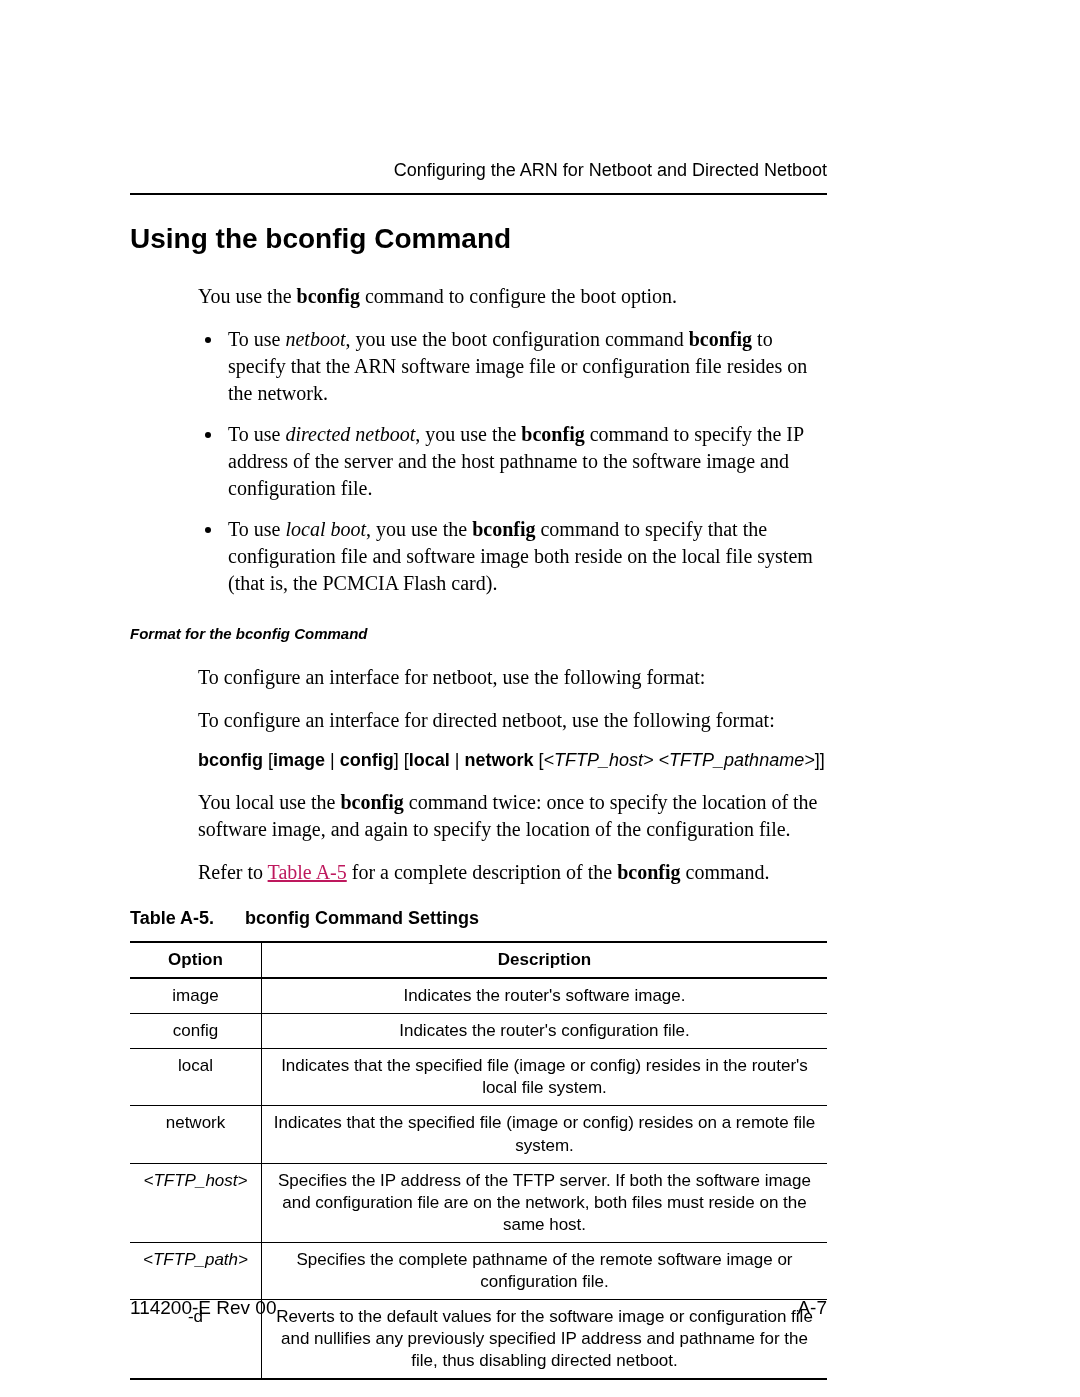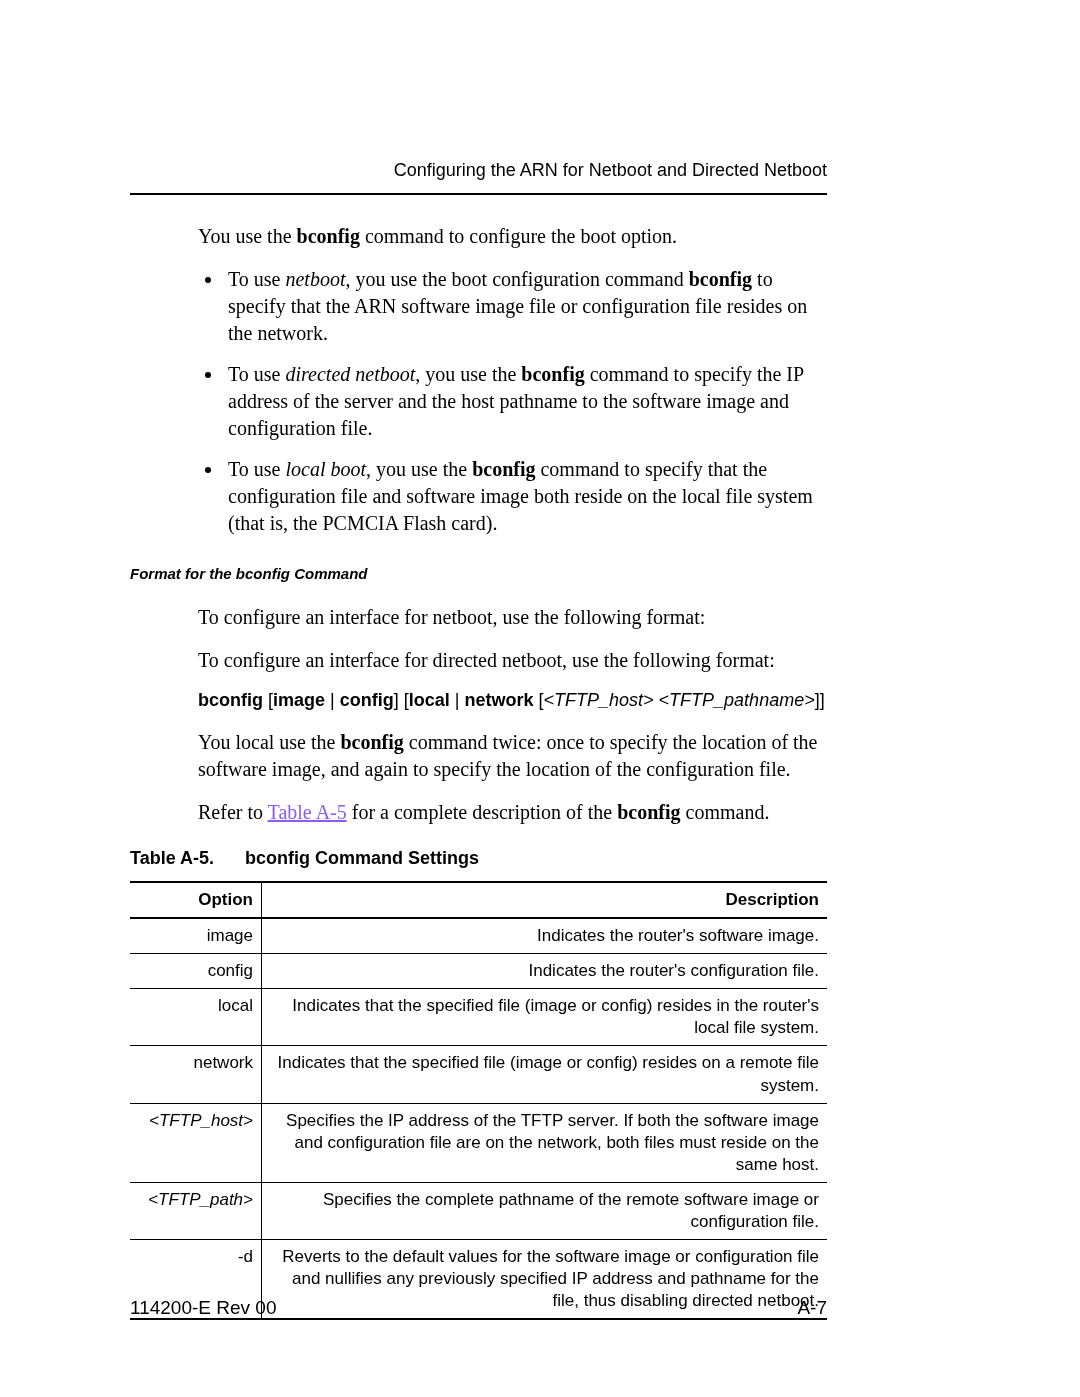--- a/index.html
+++ b/index.html
@@ -66,21 +66,21 @@
     margin: 22px 0 12px 0;
   }
   .table-caption .capnum { display: inline-block; min-width: 110px; }
   table.opts {
     width: 100%;
     border-collapse: collapse;
     font-family: Helvetica, Arial, sans-serif;
     font-size: 17px;
   }
   table.opts th, table.opts td {
-    text-align: right;
+    text-align: center;
     vertical-align: top;
     padding: 6px 8px;
     line-height: 1.3;
   }
   table.opts thead tr { border-top: 2px solid #000; border-bottom: 2px solid #000; }
   table.opts tbody tr { border-bottom: 1px solid #000; }
   table.opts tbody tr:last-child { border-bottom: 2px solid #000; }
   table.opts th:first-child, table.opts td:first-child {
     width: 115px;
     border-right: 1px solid #000;
@@ -90,30 +90,31 @@
   .footer {
     position: absolute;
     left: 130px;
     right: 130px;
     bottom: 78px;
     font-family: Helvetica, Arial, sans-serif;
     font-size: 19px;
     display: flex;
     justify-content: space-between;
   }
-  a.link { color: #8b5cf6; }
+  a.link { color: #be185d; }
 </style>
 </head>
 <body>
 
 <div class="page">
 
   <div class="running-header">Configuring the ARN for Netboot and Directed Netboot</div>
   <hr class="rule">
 
+  <h1 class="section-title">Using the bconfig Command</h1>
 
   <div class="body-indent">
     <p class="body-text">
       <span>You use the </span><b>bconfig</b><span> command to configure the boot option.</span>
     </p>
 
     <ul class="bullets">
       <li>
         <span>To use </span><i>netboot</i><span>, you use the boot configuration command </span><b>bconfig</b><span> to specify that the ARN software image file or configuration file resides on the network.</span>
       </li>

